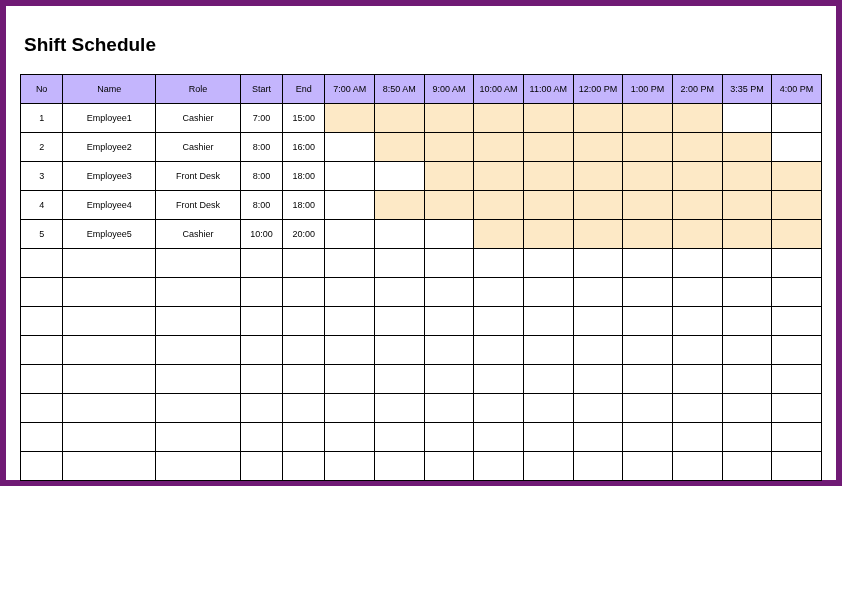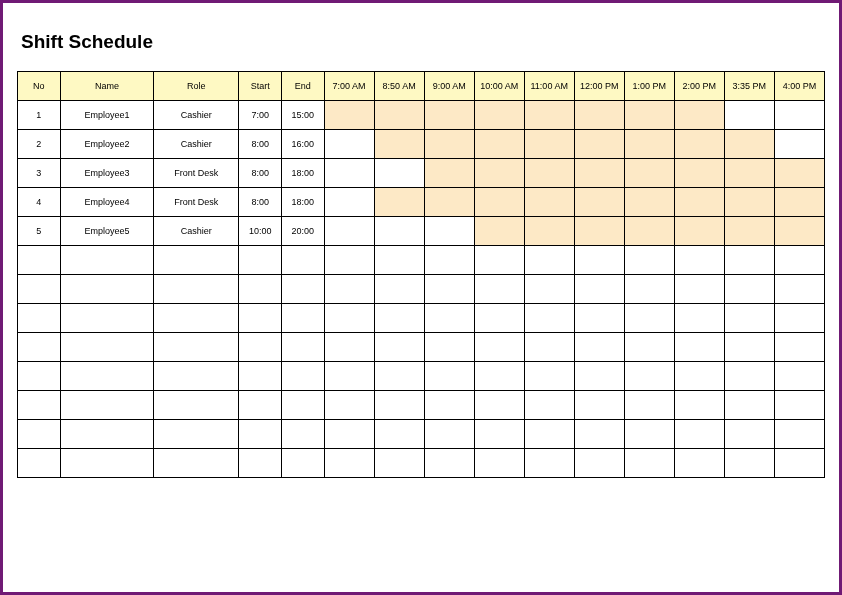--- a/index.html
+++ b/index.html
@@ -6,23 +6,23 @@
   body {
     margin: 0;
     padding: 0;
     background: #fff;
     font-family: Arial, sans-serif;
     width: 842px;
     height: 595px;
     position: relative;
   }
   .page {
-    border: 3px solid #701a75;
+    border: 6px solid #701a75;
     width: 842px;
-    height: 595px;
+    height: 486px;
     padding: 28px 14px 0 14px;
   }
   .title {
     font-size: 19px;
     font-weight: bold;
     margin: 0 0 18px 4px;
   }
   .date-table {
     border-collapse: collapse;
     margin-bottom: 18px;
@@ -50,21 +50,21 @@
     border: 1.5px solid #000;
     font-size: 9px;
     text-align: center;
     vertical-align: middle;
     height: 29px;
     padding: 0;
     overflow: hidden;
     white-space: nowrap;
   }
   .sched th {
-    background: #fef9c3;
+    background: #c4b5fd;
     font-weight: normal;
   }
   .col-no   { width: 40px; }
   .col-name { width: 88px; }
   .col-role { width: 80px; }
   .col-time { width: 40px; }
   .col-hour { width: 47px; }
   .shaded { background: #fde9c6; }
 </style>
 </head>

